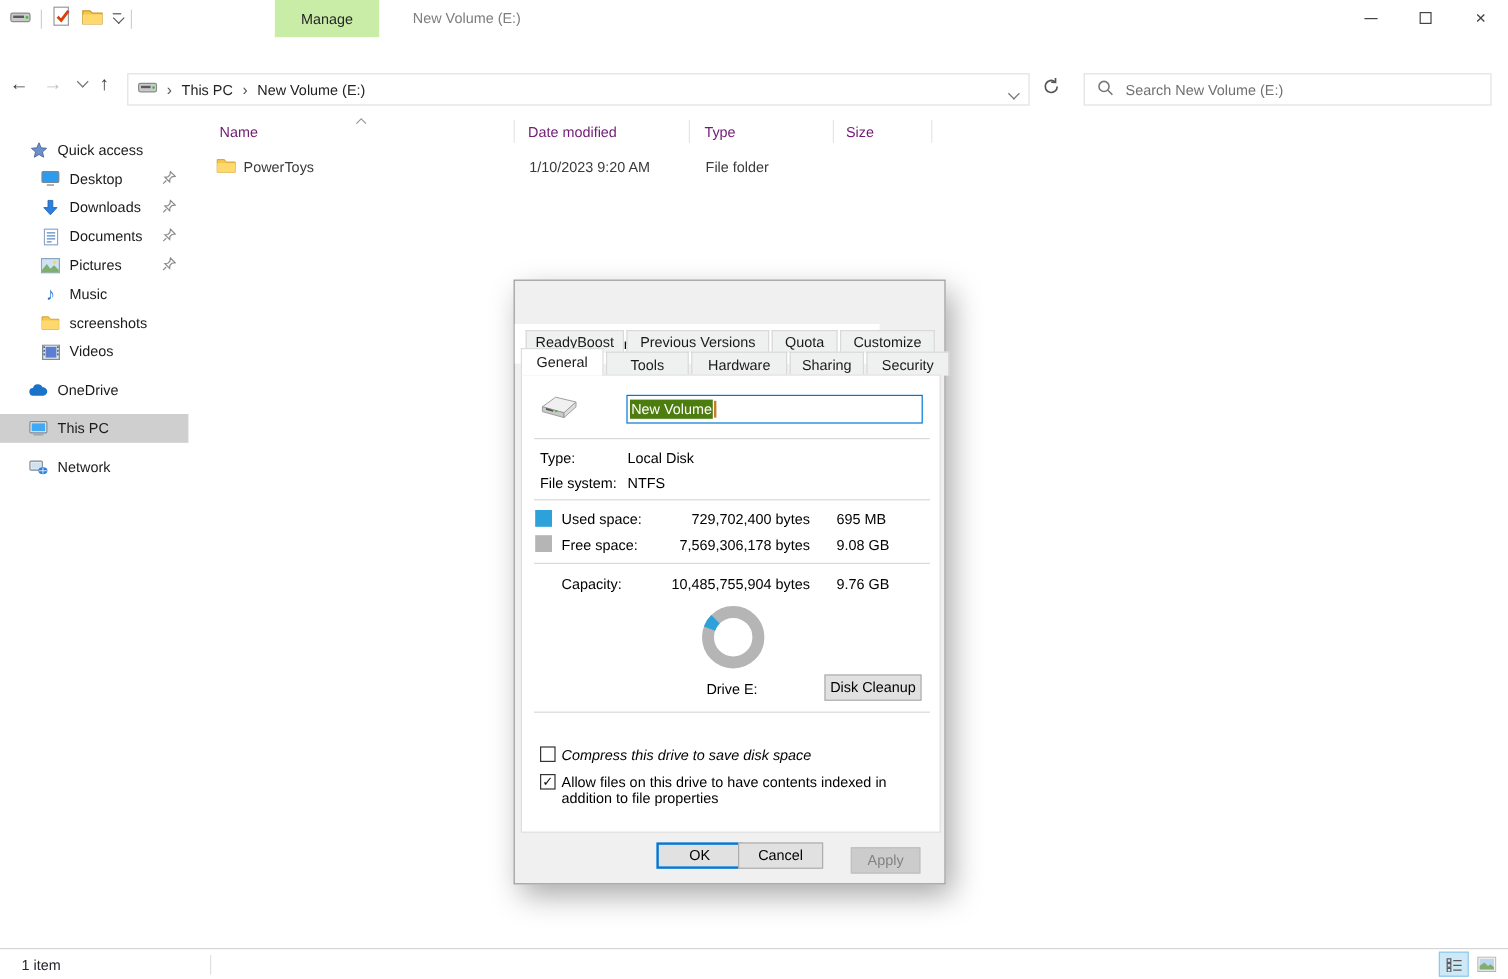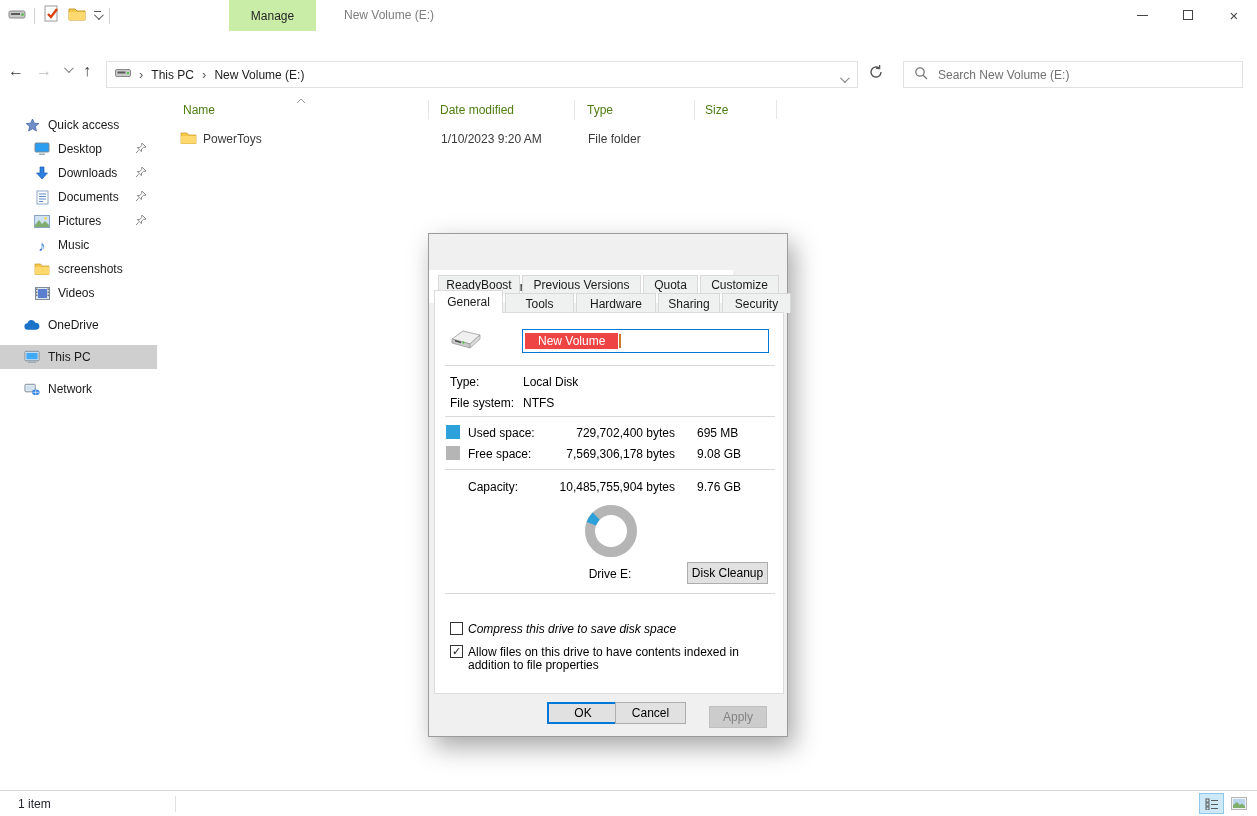--- a/index.html
+++ b/index.html
@@ -51,21 +51,21 @@
 
   
   .sidebar { position:absolute; left:0; top:93px; width:158px; height:697px; background:#fff; }
   .side-item { position:absolute; left:0; width:157px; height:24px; display:flex; align-items:center; }
   .side-item.sel { background:#cfcfcf; }
   .si-icon { width:16px; height:16px; display:flex; align-items:center; justify-content:center; flex:none; }
   .ind0 .si-icon { margin-left:24px; } .ind0 .si-label { margin-left:8px; }
   .ind1 .si-icon { margin-left:34px; } .ind1 .si-label { margin-left:8px; }
   .si-pin { position:absolute; right:10px; top:5px; }
   .filearea { position:absolute; left:158px; top:93px; width:1099px; height:697px; background:#fff; }
-  .col-hdr { position:absolute; top:6px; height:22px; color:#4d7c0f; display:flex; align-items:center;text-align:right; }
+  .col-hdr { position:absolute; top:6px; height:22px; color:#701a75; display:flex; align-items:center;text-align:right; }
   .hdr-sep { position:absolute; top:7px; width:1px; height:19px; background:#e6e6e6; }
   .sort-caret { position:absolute; left:138px; top:0px; }
   .file-row { position:absolute; left:14px; top:34px; width:760px; height:24px; display:flex; align-items:center; color:#3a3a3a; }
   .file-cell { position:absolute; }
 
   
   .statusbar { position:absolute; left:0; top:790px; width:1257px; height:26px; background:#fff;
                border-top:1px solid #d6d6d6; }
   .status-count { position:absolute; left:18px; top:6px; color:#23242c; }
   .status-sep { position:absolute; left:175px; top:5px; width:1px; height:16px; background:#e0e0e0; }
@@ -88,21 +88,21 @@
   .tabs-front { position:absolute; left:5px; top:56px; display:flex; align-items:flex-end; }
   .tab-f { height:20px; background:#eff0f0; border:1px solid #d9d9d9; border-bottom:none; margin-right:2px;
            display:flex; align-items:center; justify-content:center; color:#1a1a1a; }
   .tab-f.active { height:23px; background:#fff; border-color:#dcdcdc; position:relative; z-index:3; }
   .dlg-panel { position:absolute; left:5px; top:78px; width:350px; height:382px; background:#fff;
                border:1px solid #dcdcdc; }
   .p-hr { position:absolute; left:10px; width:330px; height:1px; background:#d9d9d9; }
   .p-label { position:absolute; color:#000; }
   .vol-input { position:absolute; left:87px; top:16px; width:247px; height:24px; border:1px solid #0078d7;
                background:#fff; display:flex; align-items:center; padding-left:2px; }
-  .vol-sel { background:#ef4444; color:#fff; padding:1px 13px; }
+  .vol-sel { background:#4d7c0f; color:#fff; padding:1px 1px; }
   .vol-caret { width:2px; height:14px; background:#c87a2e; margin-left:1px; }
   .swatch { position:absolute; left:11px; width:14px; height:14px; }
   .bytes { position:absolute; width:130px; text-align:right; color:#000; }
   .hsize { position:absolute; left:262px; color:#000; }
   .btn { position:absolute; height:22px; background:#e1e1e1; border:1px solid #adadad; color:#000;
          display:flex; align-items:center; justify-content:center; }
   .btn.default { border:2px solid #0078d7; }
   .btn.disabled { background:#cccccc; border-color:#bfbfbf; color:#838383; }
   .cb-box { position:absolute; left:15px; width:13px; height:13px; border:1px solid #333; background:#fff;
             display:flex; align-items:center; justify-content:center; font-size:11px; color:#111; }

